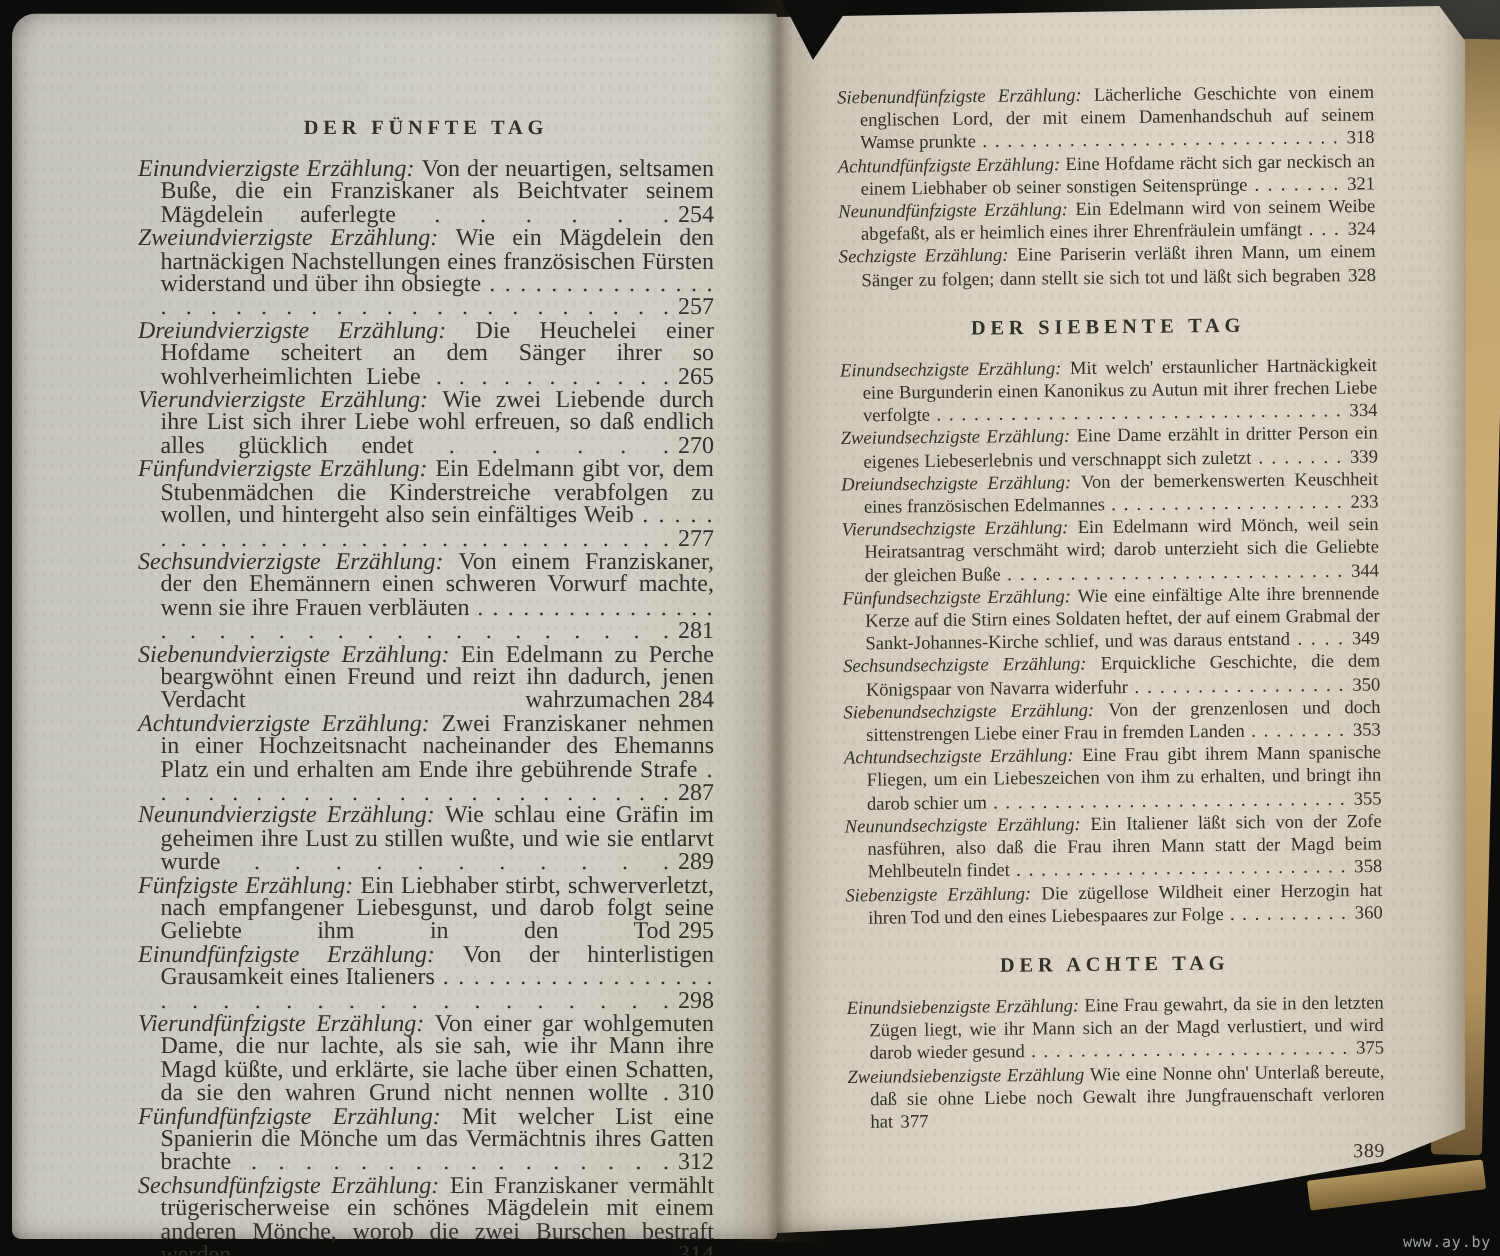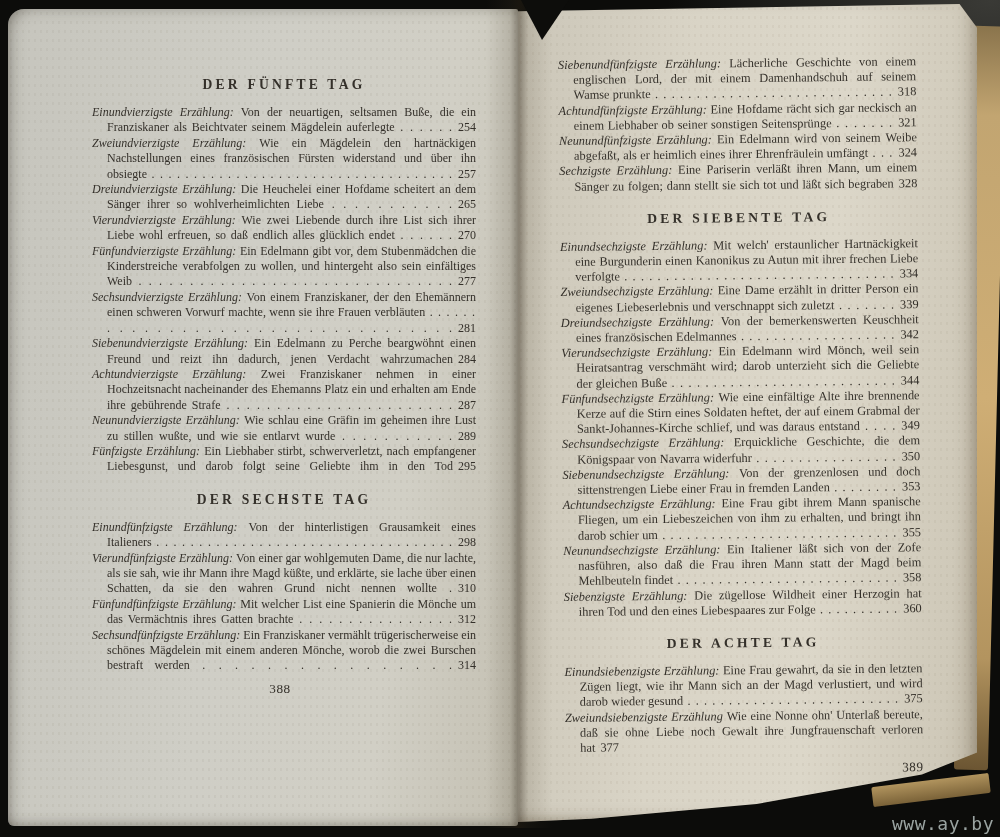--- a/index.html
+++ b/index.html
@@ -66,21 +66,21 @@
     font-size: 13.6px;
     font-weight: bold;
     letter-spacing: 3.2px;
     margin: 17px 0 12px 0;
     white-space: nowrap;
   }
   .entries > .day-heading:first-child { margin-top: 0; }
 
   .toc-entry {
     margin: 0;
-    font-size: 12px;
+    font-size: 16px;
     line-height: 15.4px;
     text-align: justify;
     text-align-last: justify;
     padding-left: 15px;
     text-indent: -15px;
   }
   .page-right .toc-entry { font-size: 12.4px; line-height: 15.2px; }
   .ord { font-style: italic; }
   .lead { letter-spacing: 1px; }
   .pg { padding-left: 5px; }
@@ -104,21 +104,21 @@
   }
   .gutter-notch {
     position: absolute; left: 519px; top: 0; width: 50px; height: 40px;
     background: #0d0d0b;
     clip-path: polygon(4% 0, 100% 0, 46% 100%);
   }
 
   .watermark {
     position: absolute; right: 6px; bottom: 3px;
     font-family: "DejaVu Sans Mono", "Liberation Mono", monospace;
-    font-size: 18px;
+    font-size: 10px;
     color: #9aa3a1;
     letter-spacing: 0.5px;
   }
 </style>
 </head>
 <body>
 
 <div class="scene">
   <div class="bg-surface"></div>
   <div class="fore-edge"></div>
@@ -131,41 +131,40 @@
           <p class="toc-entry"><span class="ord">Einundvierzigste Erzählung: </span><span class="txt">Von der neuartigen, seltsamen Buße, die ein Franziskaner als Beichtvater seinem Mägdelein auferlegte</span><span class="lead"> . . . . . .</span><span class="pg">254</span></p>
           <p class="toc-entry"><span class="ord">Zweiundvierzigste Erzählung: </span><span class="txt">Wie ein Mägdelein den hartnäckigen Nachstellungen eines französischen Fürsten widerstand und über ihn obsiegte</span><span class="lead"> . . . . . . . . . . . . . . . . . . . . . . . . . . . . . . . . . . . .</span><span class="pg">257</span></p>
           <p class="toc-entry"><span class="ord">Dreiundvierzigste Erzählung: </span><span class="txt">Die Heuchelei einer Hofdame scheitert an dem Sänger ihrer so wohlverheimlichten Liebe</span><span class="lead"> . . . . . . . . . . .</span><span class="pg">265</span></p>
           <p class="toc-entry"><span class="ord">Vierundvierzigste Erzählung: </span><span class="txt">Wie zwei Liebende durch ihre List sich ihrer Liebe wohl erfreuen, so daß endlich alles glücklich endet</span><span class="lead"> . . . . . .</span><span class="pg">270</span></p>
           <p class="toc-entry"><span class="ord">Fünfundvierzigste Erzählung: </span><span class="txt">Ein Edelmann gibt vor, dem Stubenmädchen die Kinderstreiche verabfolgen zu wollen, und hintergeht also sein einfältiges Weib</span><span class="lead"> . . . . . . . . . . . . . . . . . . . . . . . . . . . . . . .</span><span class="pg">277</span></p>
           <p class="toc-entry"><span class="ord">Sechsundvierzigste Erzählung: </span><span class="txt">Von einem Franziskaner, der den Ehemännern einen schweren Vorwurf machte, wenn sie ihre Frauen verbläuten</span><span class="lead"> . . . . . . . . . . . . . . . . . . . . . . . . . . . . . . . . . .</span><span class="pg">281</span></p>
           <p class="toc-entry"><span class="ord">Siebenundvierzigste Erzählung: </span><span class="txt">Ein Edelmann zu Perche beargwöhnt einen Freund und reizt ihn dadurch, jenen Verdacht wahrzumachen</span><span class="lead"></span><span class="pg">284</span></p>
           <p class="toc-entry"><span class="ord">Achtundvierzigste Erzählung: </span><span class="txt">Zwei Franziskaner nehmen in einer Hochzeitsnacht nacheinander des Ehemanns Platz ein und erhalten am Ende ihre gebührende Strafe</span><span class="lead"> . . . . . . . . . . . . . . . . . . . . . . .</span><span class="pg">287</span></p>
           <p class="toc-entry"><span class="ord">Neunundvierzigste Erzählung: </span><span class="txt">Wie schlau eine Gräfin im geheimen ihre Lust zu stillen wußte, und wie sie entlarvt wurde</span><span class="lead"> . . . . . . . . . . .</span><span class="pg">289</span></p>
           <p class="toc-entry"><span class="ord">Fünfzigste Erzählung: </span><span class="txt">Ein Liebhaber stirbt, schwerverletzt, nach empfangener Liebesgunst, und darob folgt seine Geliebte ihm in den Tod</span><span class="lead"></span><span class="pg">295</span></p>
-          <div class="day-heading">DER SECHSTE TAG</div>
           <p class="toc-entry"><span class="ord">Einundfünfzigste Erzählung: </span><span class="txt">Von der hinterlistigen Grausamkeit eines Italieners</span><span class="lead"> . . . . . . . . . . . . . . . . . . . . . . . . . . . . . . . . . . .</span><span class="pg">298</span></p>
           <p class="toc-entry"><span class="ord">Vierundfünfzigste Erzählung: </span><span class="txt">Von einer gar wohlgemuten Dame, die nur lachte, als sie sah, wie ihr Mann ihre Magd küßte, und erklärte, sie lache über einen Schatten, da sie den wahren Grund nicht nennen wollte</span><span class="lead"> .</span><span class="pg">310</span></p>
           <p class="toc-entry"><span class="ord">Fünfundfünfzigste Erzählung: </span><span class="txt">Mit welcher List eine Spanierin die Mönche um das Vermächtnis ihres Gatten brachte</span><span class="lead"> . . . . . . . . . . . . . . . .</span><span class="pg">312</span></p>
           <p class="toc-entry"><span class="ord">Sechsundfünfzigste Erzählung: </span><span class="txt">Ein Franziskaner vermählt trügerischerweise ein schönes Mägdelein mit einem anderen Mönche, worob die zwei Burschen bestraft werden</span><span class="lead"> . . . . . . . . . . . . . . . .</span><span class="pg">314</span></p>
         </div>
       <div class="page-num pn-left">388</div>
     </div>
   </div>
 
   <div class="page page-right">
     <div class="content">
       <div class="entries">
           <p class="toc-entry"><span class="ord">Siebenundfünfzigste Erzählung: </span><span class="txt">Lächerliche Geschichte von einem englischen Lord, der mit einem Damenhandschuh auf seinem Wamse prunkte</span><span class="lead"> . . . . . . . . . . . . . . . . . . . . . . . . . . . . .</span><span class="pg">318</span></p>
           <p class="toc-entry"><span class="ord">Achtundfünfzigste Erzählung: </span><span class="txt">Eine Hofdame rächt sich gar neckisch an einem Liebhaber ob seiner sonstigen Seitensprünge</span><span class="lead"> . . . . . . .</span><span class="pg">321</span></p>
           <p class="toc-entry"><span class="ord">Neunundfünfzigste Erzählung: </span><span class="txt">Ein Edelmann wird von seinem Weibe abgefaßt, als er heimlich eines ihrer Ehrenfräulein umfängt</span><span class="lead"> . . .</span><span class="pg">324</span></p>
           <p class="toc-entry"><span class="ord">Sechzigste Erzählung: </span><span class="txt">Eine Pariserin verläßt ihren Mann, um einem Sänger zu folgen; dann stellt sie sich tot und läßt sich begraben</span><span class="lead"></span><span class="pg">328</span></p>
           <div class="day-heading">DER SIEBENTE TAG</div>
           <p class="toc-entry"><span class="ord">Einundsechzigste Erzählung: </span><span class="txt">Mit welch' erstaunlicher Hartnäckigkeit eine Burgunderin einen Kanonikus zu Autun mit ihrer frechen Liebe verfolgte</span><span class="lead"> . . . . . . . . . . . . . . . . . . . . . . . . . . . . . . . . .</span><span class="pg">334</span></p>
           <p class="toc-entry"><span class="ord">Zweiundsechzigste Erzählung: </span><span class="txt">Eine Dame erzählt in dritter Person ein eigenes Liebeserlebnis und verschnappt sich zuletzt</span><span class="lead"> . . . . . . .</span><span class="pg">339</span></p>
-          <p class="toc-entry"><span class="ord">Dreiundsechzigste Erzählung: </span><span class="txt">Von der bemerkenswerten Keuschheit eines französischen Edelmannes</span><span class="lead"> . . . . . . . . . . . . . . . . . . .</span><span class="pg">342</span></p>
+          <p class="toc-entry"><span class="ord">Dreiundsechzigste Erzählung: </span><span class="txt">Von der bemerkenswerten Keuschheit eines französischen Edelmannes</span><span class="lead"> . . . . . . . . . . . . . . . . . . .</span><span class="pg">233</span></p>
           <p class="toc-entry"><span class="ord">Vierundsechzigste Erzählung: </span><span class="txt">Ein Edelmann wird Mönch, weil sein Heiratsantrag verschmäht wird; darob unterzieht sich die Geliebte der gleichen Buße</span><span class="lead"> . . . . . . . . . . . . . . . . . . . . . . . . . . .</span><span class="pg">344</span></p>
           <p class="toc-entry"><span class="ord">Fünfundsechzigste Erzählung: </span><span class="txt">Wie eine einfältige Alte ihre brennende Kerze auf die Stirn eines Soldaten heftet, der auf einem Grabmal der Sankt-Johannes-Kirche schlief, und was daraus entstand</span><span class="lead"> . . . .</span><span class="pg">349</span></p>
           <p class="toc-entry"><span class="ord">Sechsundsechzigste Erzählung: </span><span class="txt">Erquickliche Geschichte, die dem Königspaar von Navarra widerfuhr</span><span class="lead"> . . . . . . . . . . . . . . . . .</span><span class="pg">350</span></p>
           <p class="toc-entry"><span class="ord">Siebenundsechzigste Erzählung: </span><span class="txt">Von der grenzenlosen und doch sittenstrengen Liebe einer Frau in fremden Landen</span><span class="lead"> . . . . . . . .</span><span class="pg">353</span></p>
           <p class="toc-entry"><span class="ord">Achtundsechzigste Erzählung: </span><span class="txt">Eine Frau gibt ihrem Mann spanische Fliegen, um ein Liebeszeichen von ihm zu erhalten, und bringt ihn darob schier um</span><span class="lead"> . . . . . . . . . . . . . . . . . . . . . . . . . . . . .</span><span class="pg">355</span></p>
           <p class="toc-entry"><span class="ord">Neunundsechzigste Erzählung: </span><span class="txt">Ein Italiener läßt sich von der Zofe nasführen, also daß die Frau ihren Mann statt der Magd beim Mehlbeuteln findet</span><span class="lead"> . . . . . . . . . . . . . . . . . . . . . . . . . . .</span><span class="pg">358</span></p>
           <p class="toc-entry"><span class="ord">Siebenzigste Erzählung: </span><span class="txt">Die zügellose Wildheit einer Herzogin hat ihren Tod und den eines Liebespaares zur Folge</span><span class="lead"> . . . . . . . . . .</span><span class="pg">360</span></p>
           <div class="day-heading">DER ACHTE TAG</div>
           <p class="toc-entry"><span class="ord">Einundsiebenzigste Erzählung: </span><span class="txt">Eine Frau gewahrt, da sie in den letzten Zügen liegt, wie ihr Mann sich an der Magd verlustiert, und wird darob wieder gesund</span><span class="lead"> . . . . . . . . . . . . . . . . . . . . . . . . . .</span><span class="pg">375</span></p>
           <p class="toc-entry"><span class="ord">Zweiundsiebenzigste Erzählung </span><span class="txt">Wie eine Nonne ohn' Unterlaß bereute, daß sie ohne Liebe noch Gewalt ihre Jungfrauenschaft verloren hat</span><span class="lead"></span><span class="pg">377</span></p>

